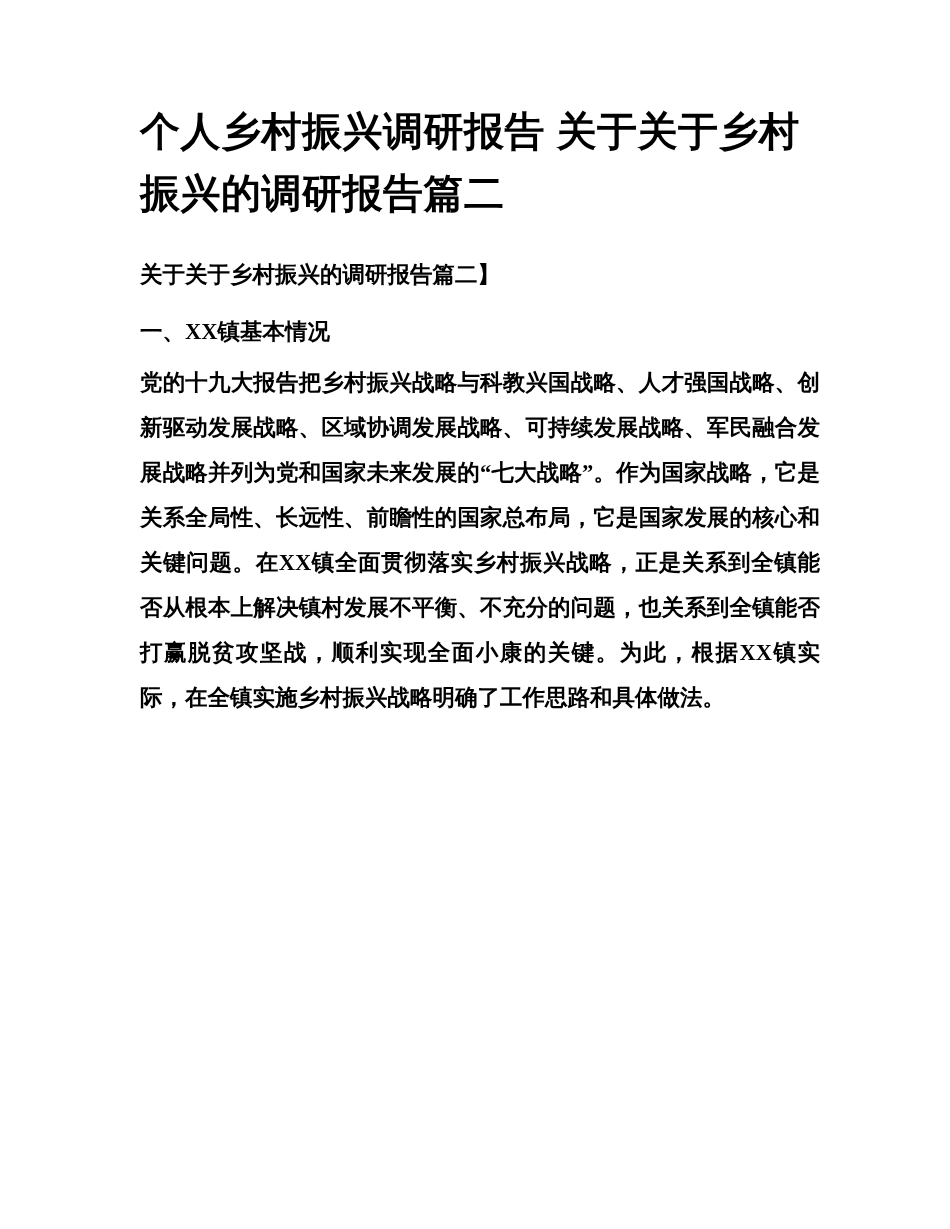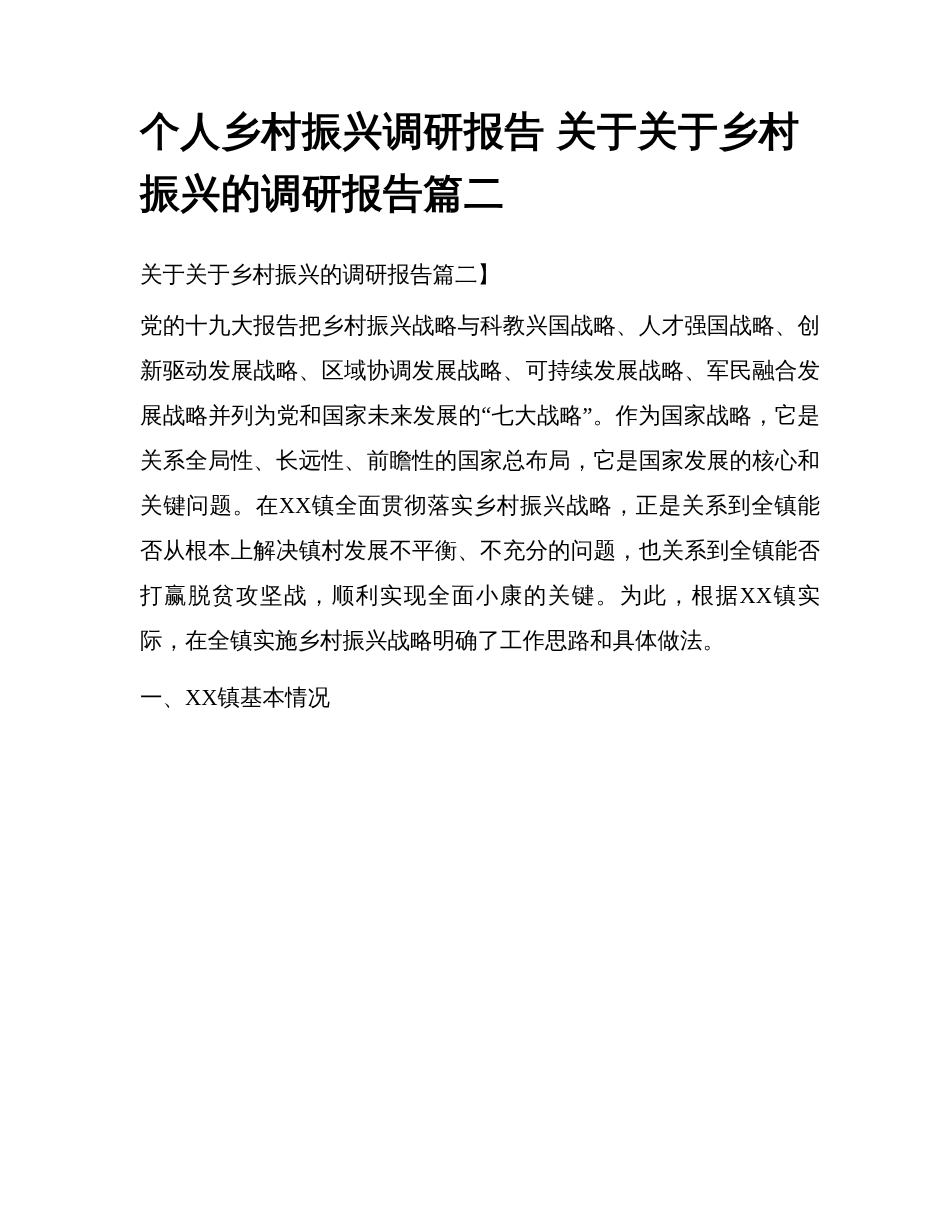--- a/index.html
+++ b/index.html
@@ -29,36 +29,37 @@
     letter-spacing: 0.5px;
     margin: 0 0 28px 0;
     text-align: left;
   }
   .para {
     font-size: 22.5px;
     line-height: 2.0;
     margin: 0 0 8px 0;
     text-align: justify;
     text-justify: inter-ideograph;
+    font-weight: bold;
   }
   .para.lead {
     margin-bottom: 6px;
   }
   .para.heading {
     margin-top: 12px;
     margin-bottom: 6px;
   }
 </style>
 </head>
 <body>
 
 <div class="page">
 
   <h1 class="doc-title">个人乡村振兴调研报告 关于关于乡村振兴的调研报告篇二</h1>
 
   <p class="para lead">关于关于乡村振兴的调研报告篇二】</p>
 
+  <p class="para heading">一、XX镇基本情况</p>
+
   <p class="para">党的十九大报告把乡村振兴战略与科教兴国战略、人才强国战略、创新驱动发展战略、区域协调发展战略、可持续发展战略、军民融合发展战略并列为党和国家未来发展的“七大战略”。作为国家战略，它是关系全局性、长远性、前瞻性的国家总布局，它是国家发展的核心和关键问题。在XX镇全面贯彻落实乡村振兴战略，正是关系到全镇能否从根本上解决镇村发展不平衡、不充分的问题，也关系到全镇能否打赢脱贫攻坚战，顺利实现全面小康的关键。为此，根据XX镇实际，在全镇实施乡村振兴战略明确了工作思路和具体做法。</p>
-
-  <p class="para heading">一、XX镇基本情况</p>
 
 
 </div>
 
 </body></html>

